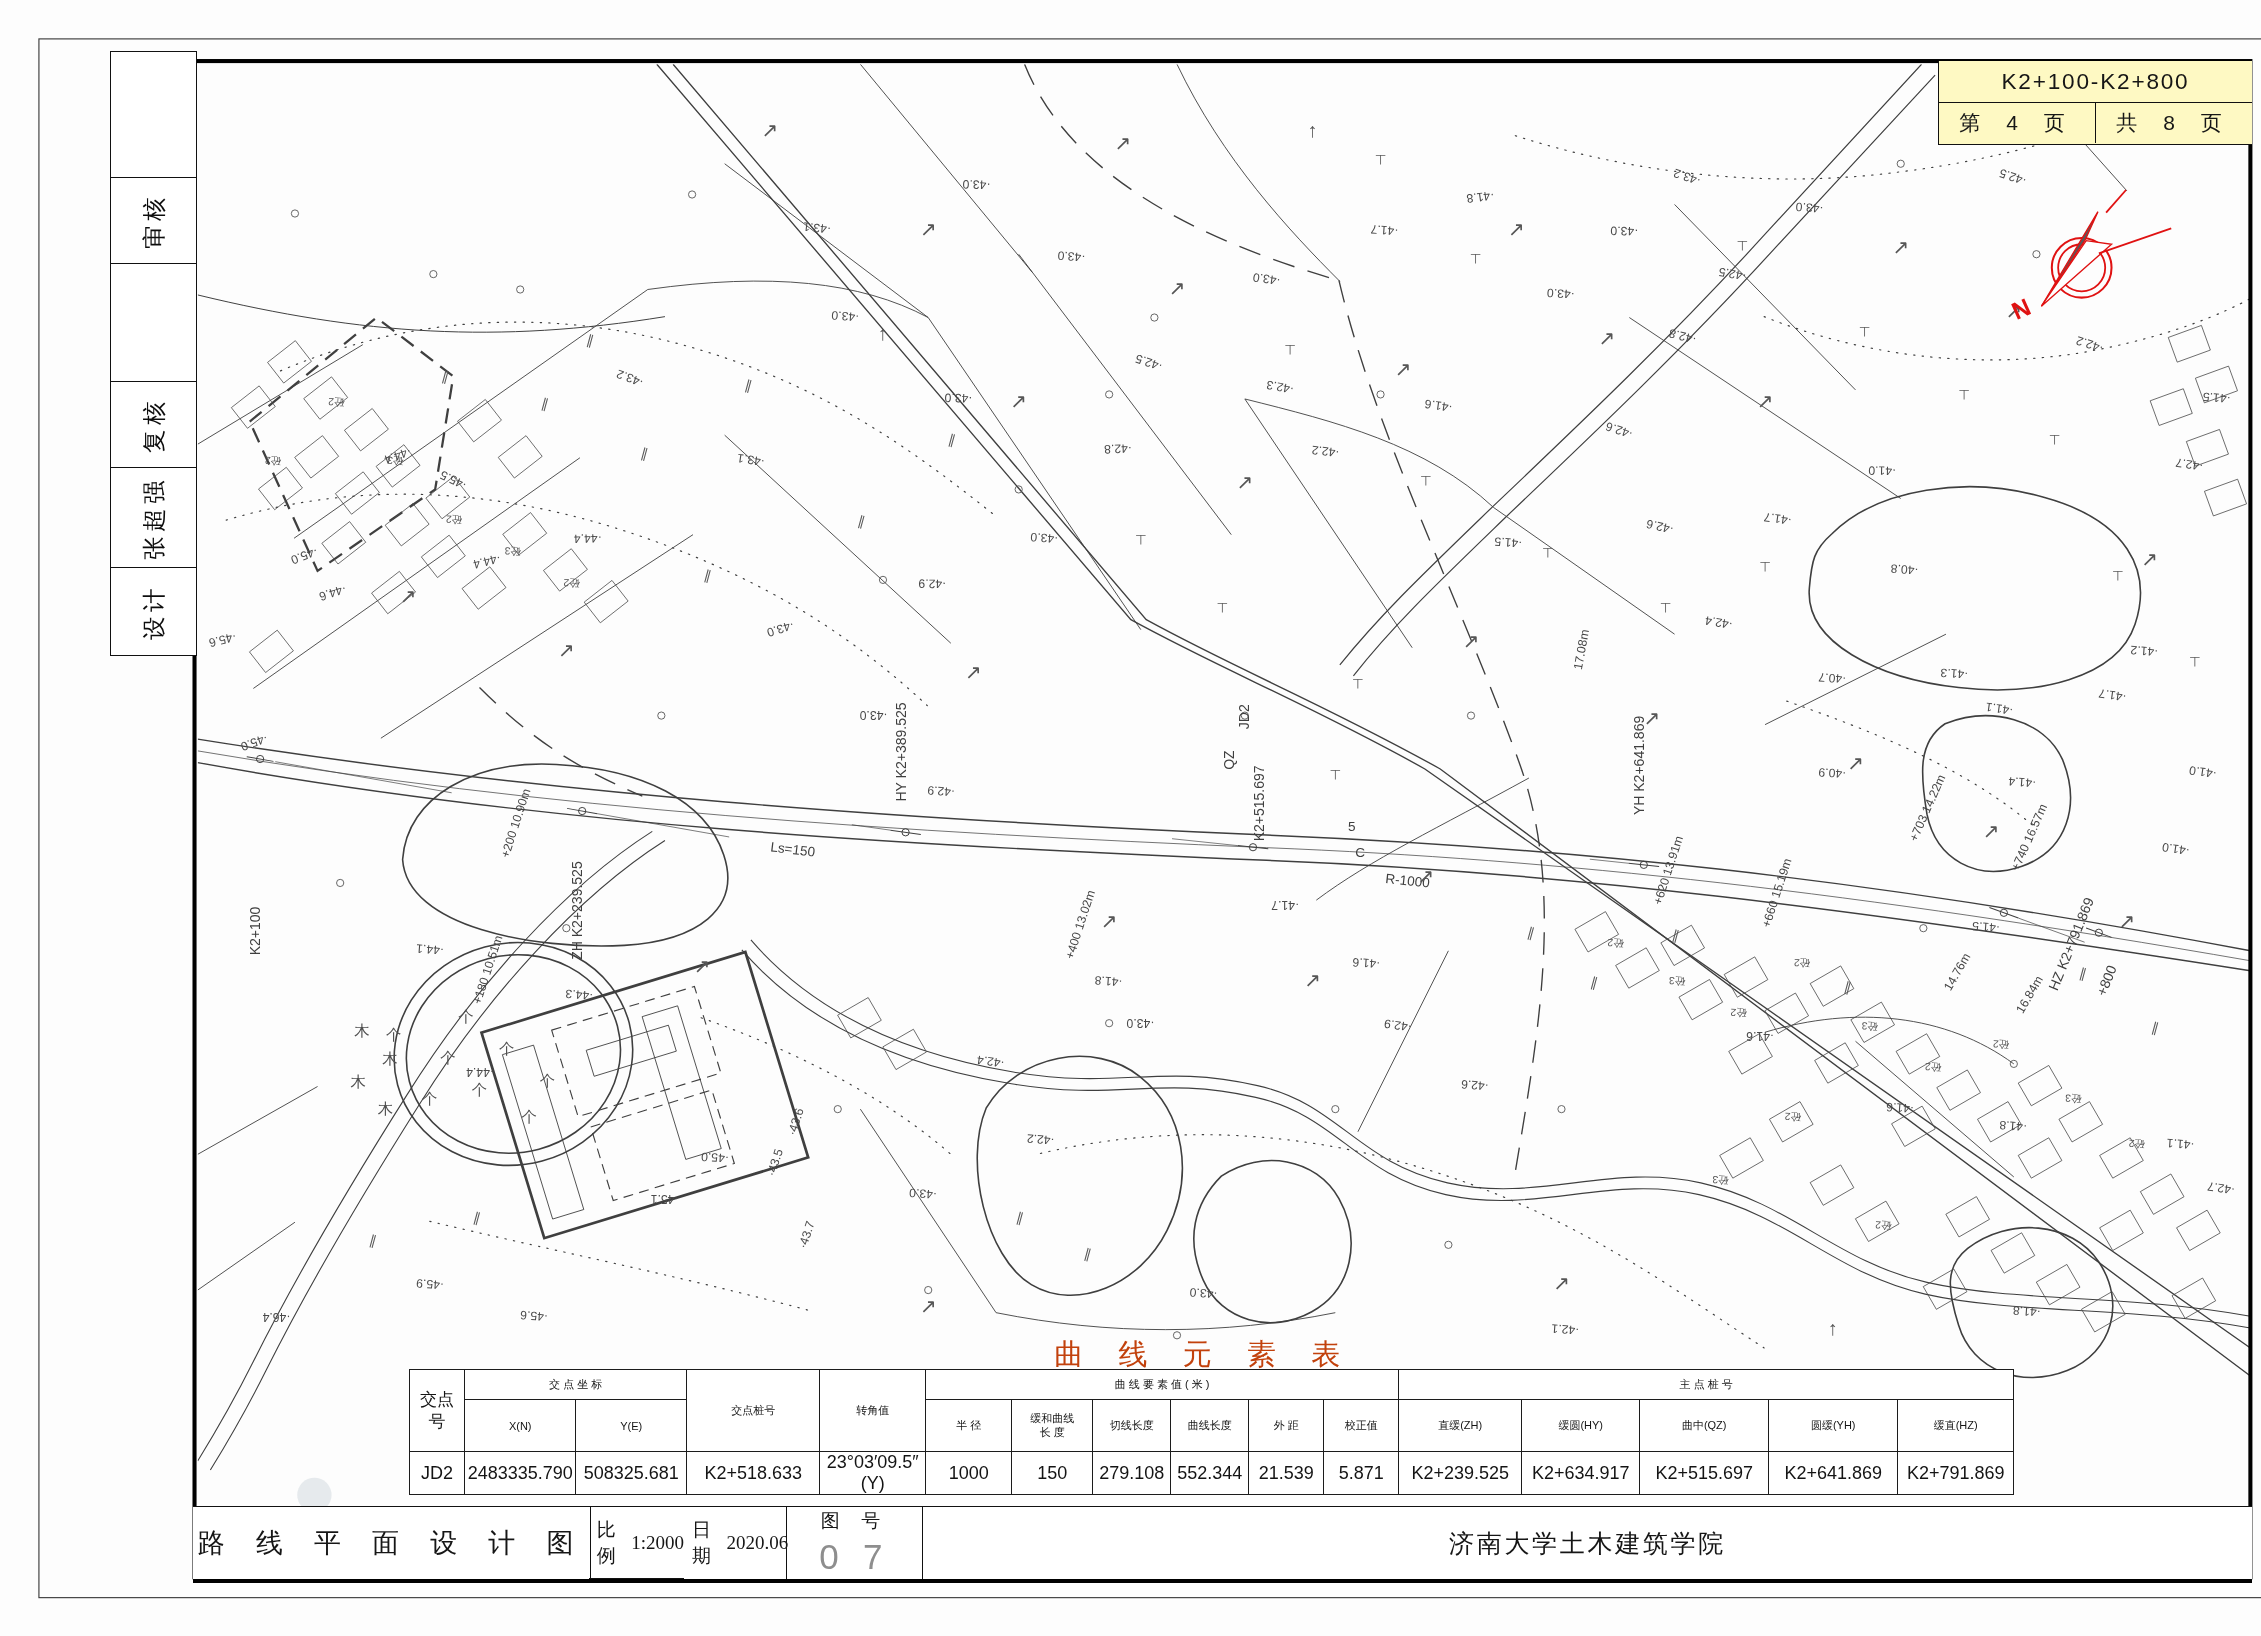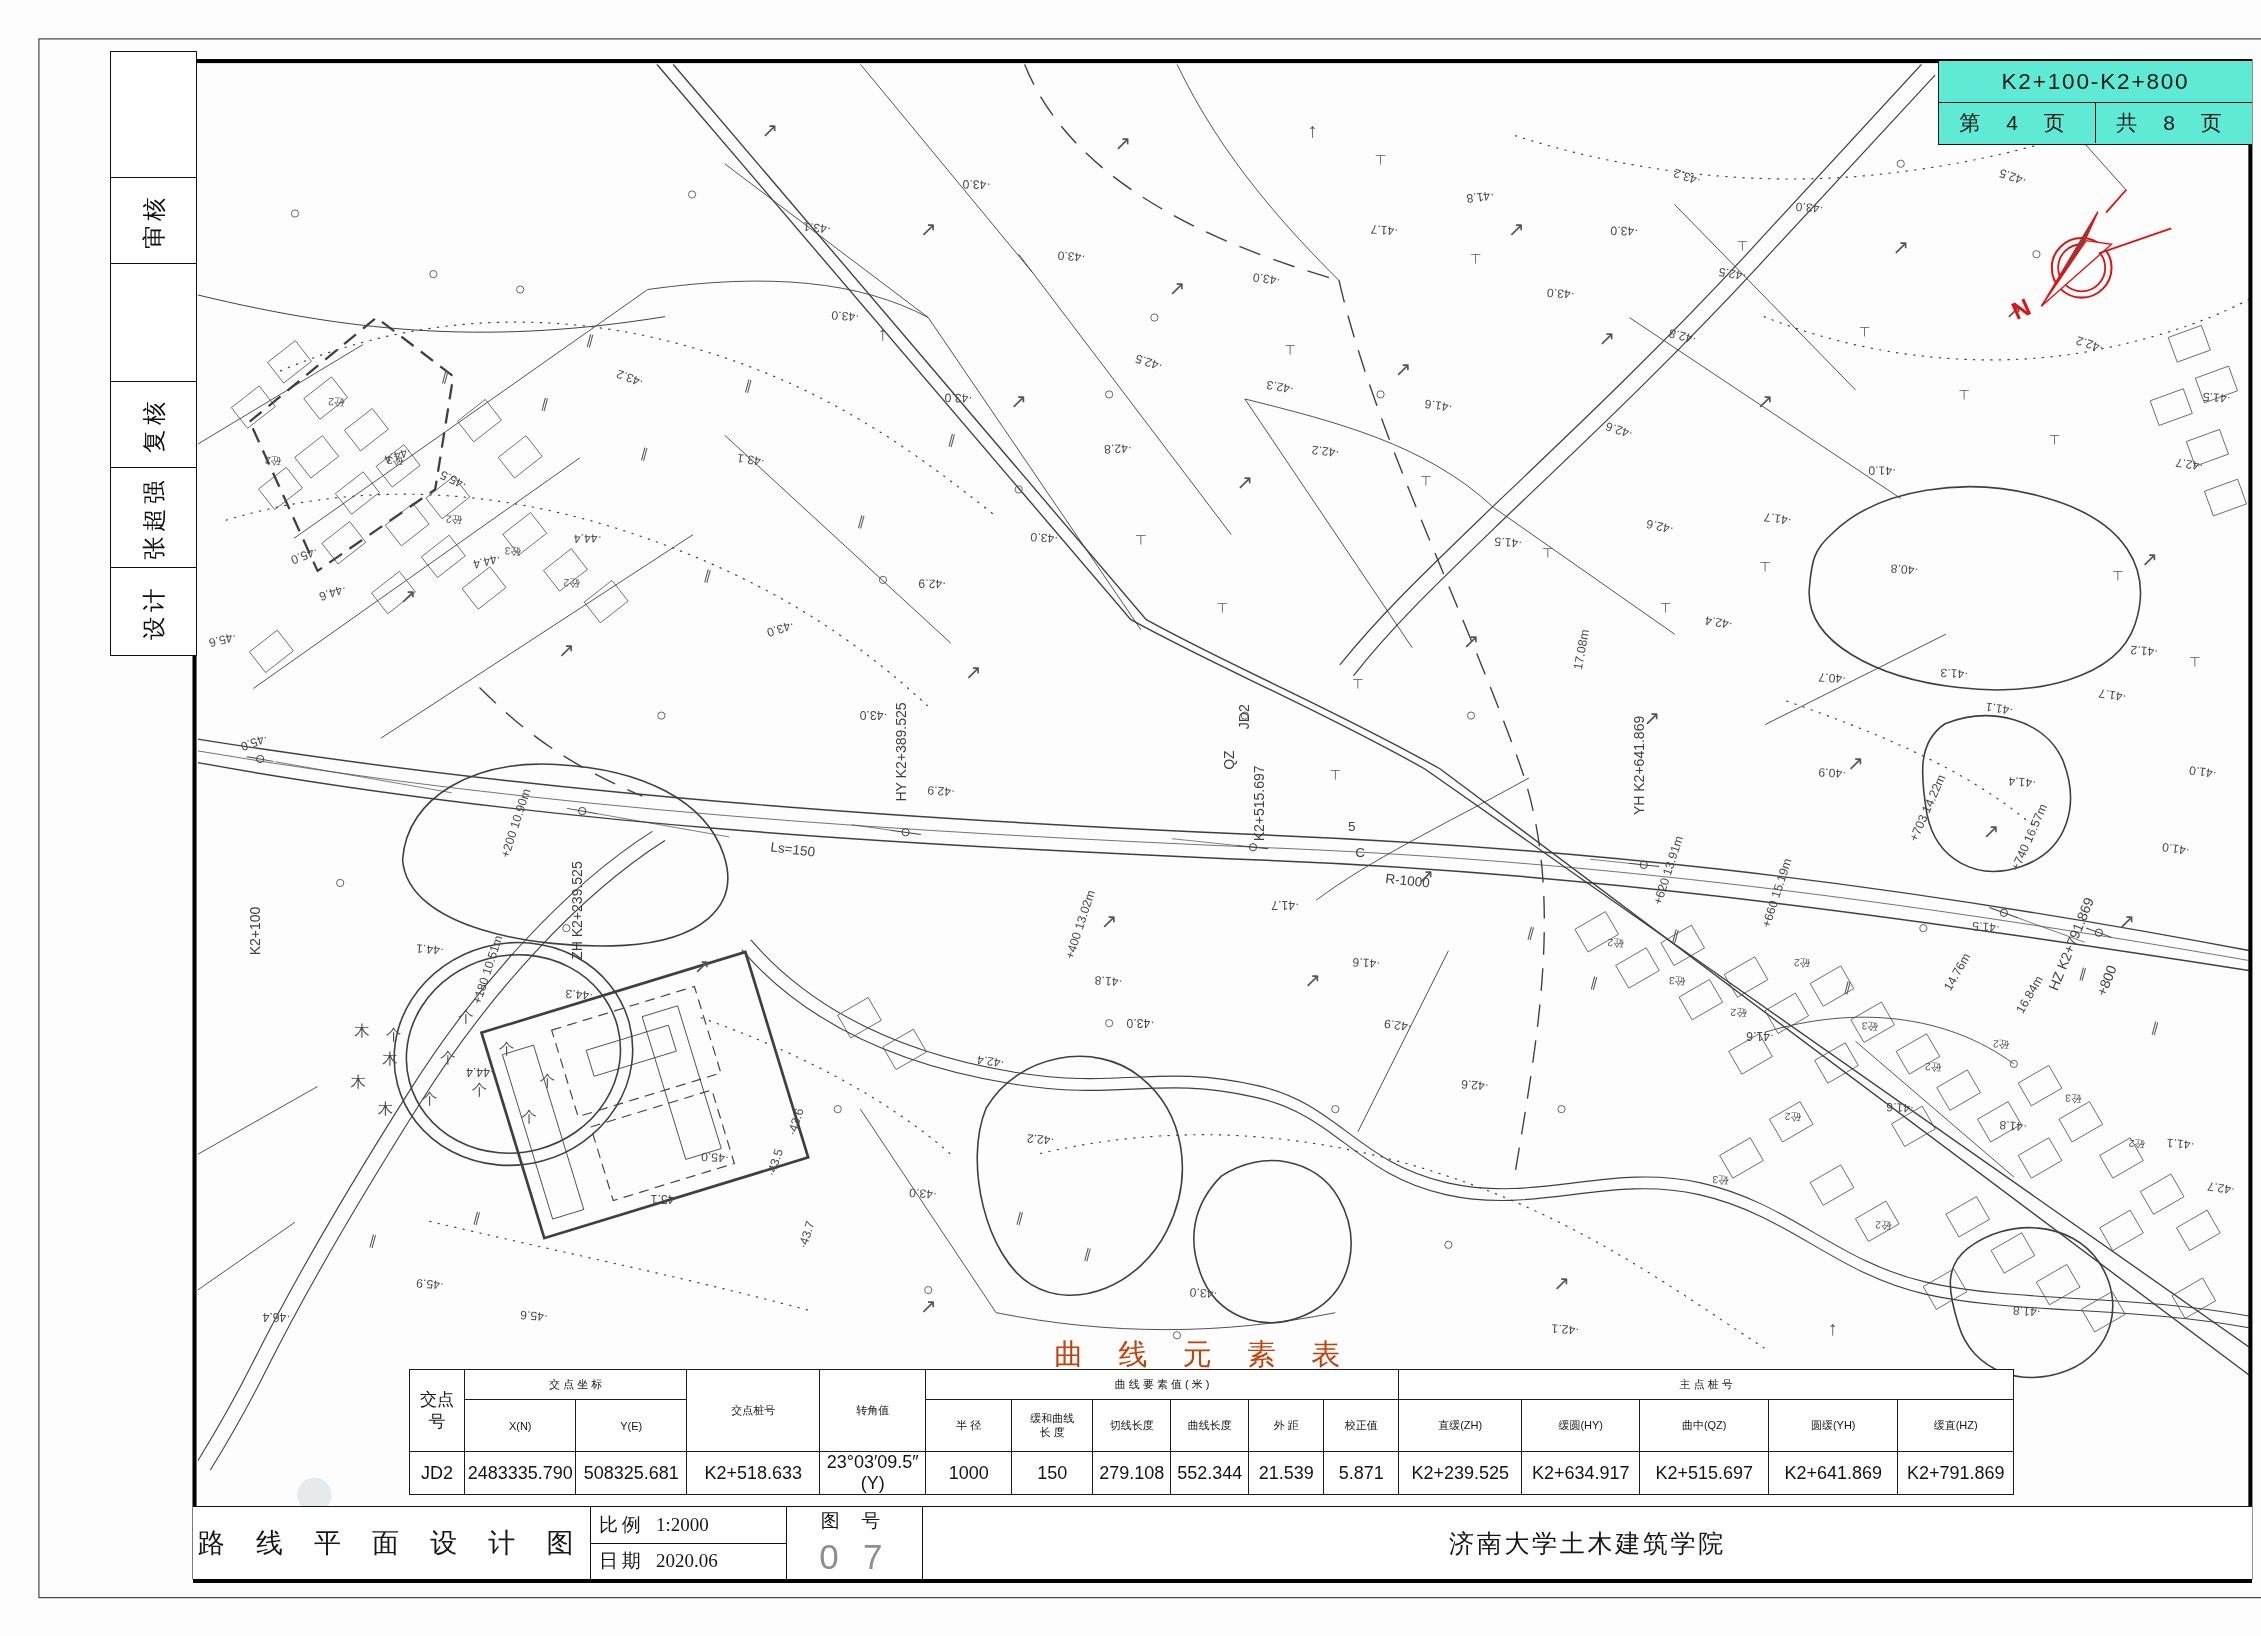--- a/index.html
+++ b/index.html
@@ -8,21 +8,21 @@
   .abs{position:absolute;}
   svg text{user-select:none;}
 
   
   .side-strip{left:110px;top:51px;width:85px;background:#fff;border:1.4px solid #111;}
   .side-cell{border-bottom:1.4px solid #111;display:flex;align-items:center;justify-content:center;overflow:hidden;}
   .side-cell:last-child{border-bottom:none;}
   .vtext{transform:rotate(-90deg);white-space:nowrap;font-size:23.5px;letter-spacing:4.5px;color:#0d0d0d;}
 
   
-  .page-box{left:1938px;top:61px;width:313px;height:83px;background:#5eead4;border-left:1.8px solid #111;border-bottom:1.8px solid #111;}
+  .page-box{left:1938px;top:61px;width:313px;height:83px;background:#fef9c3;border-left:1.8px solid #111;border-bottom:1.8px solid #111;}
   .page-range{height:41px;border-bottom:1.8px solid #111;display:flex;align-items:center;justify-content:center;
               font-size:22.6px;letter-spacing:1.8px;}
   .page-row{display:flex;height:40px;}
   .page-row>div{flex:1;display:flex;align-items:center;justify-content:center;font-size:21px;letter-spacing:10px;}
   .page-row>div:first-child{border-right:1.8px solid #111;}
 
   
   .tbl-title{left:409px;top:1335px;width:1590px;text-align:center;font-size:29px;letter-spacing:13.6px;color:#c2410c;}
   .curve-table{left:409px;top:1369px;background:#fff;}
   table{border-collapse:collapse;table-layout:fixed;}
@@ -35,21 +35,21 @@
   .two-line{line-height:1.2;margin-left:17px;}
 
   
   .title-block{left:193px;top:1506px;width:2059px;height:72px;background:#fff;border-top:1.4px solid #111;
                border-bottom:4.1px solid #000;display:flex;}
   .tb-cell{border-right:1.4px solid #111;display:flex;align-items:center;justify-content:center;}
   .tb-cell:last-child{border-right:none;}
   .tb-company{width:412px;font-size:26px;letter-spacing:2.7px;}
   .tb-project{width:551px;font-size:26px;letter-spacing:4.5px;}
   .tb-drawing{width:397px;font-size:27px;letter-spacing:11.8px;}
-  .tb-scaledate{width:195px;flex-direction:column;align-items:stretch;}
+  .tb-scaledate{width:195px;flex-direction:row;align-items:stretch;}
   .sd-row{flex:1;display:flex;align-items:center;padding-left:8.1px;font-size:19px;}
   .sd-row:first-child{border-bottom:1.4px solid #111;}
   .sd-label{letter-spacing:3.6px;margin-right:11.8px;}
   .sd-val{font-size:19px;font-family:Liberation Serif, serif;}
   .tb-figno{width:135px;flex-direction:column;align-items:stretch;}
   .fig-label{flex:0 0 28px;display:flex;align-items:center;justify-content:center;font-size:19px;letter-spacing:8.1px;}
   .fig-val{flex:1;display:flex;align-items:center;justify-content:center;font-size:35px;letter-spacing:7.2px;
            color:#8e8e8e;font-weight:400;}
   .tb-org{flex:1;font-size:25px;letter-spacing:2.7px;}
 

